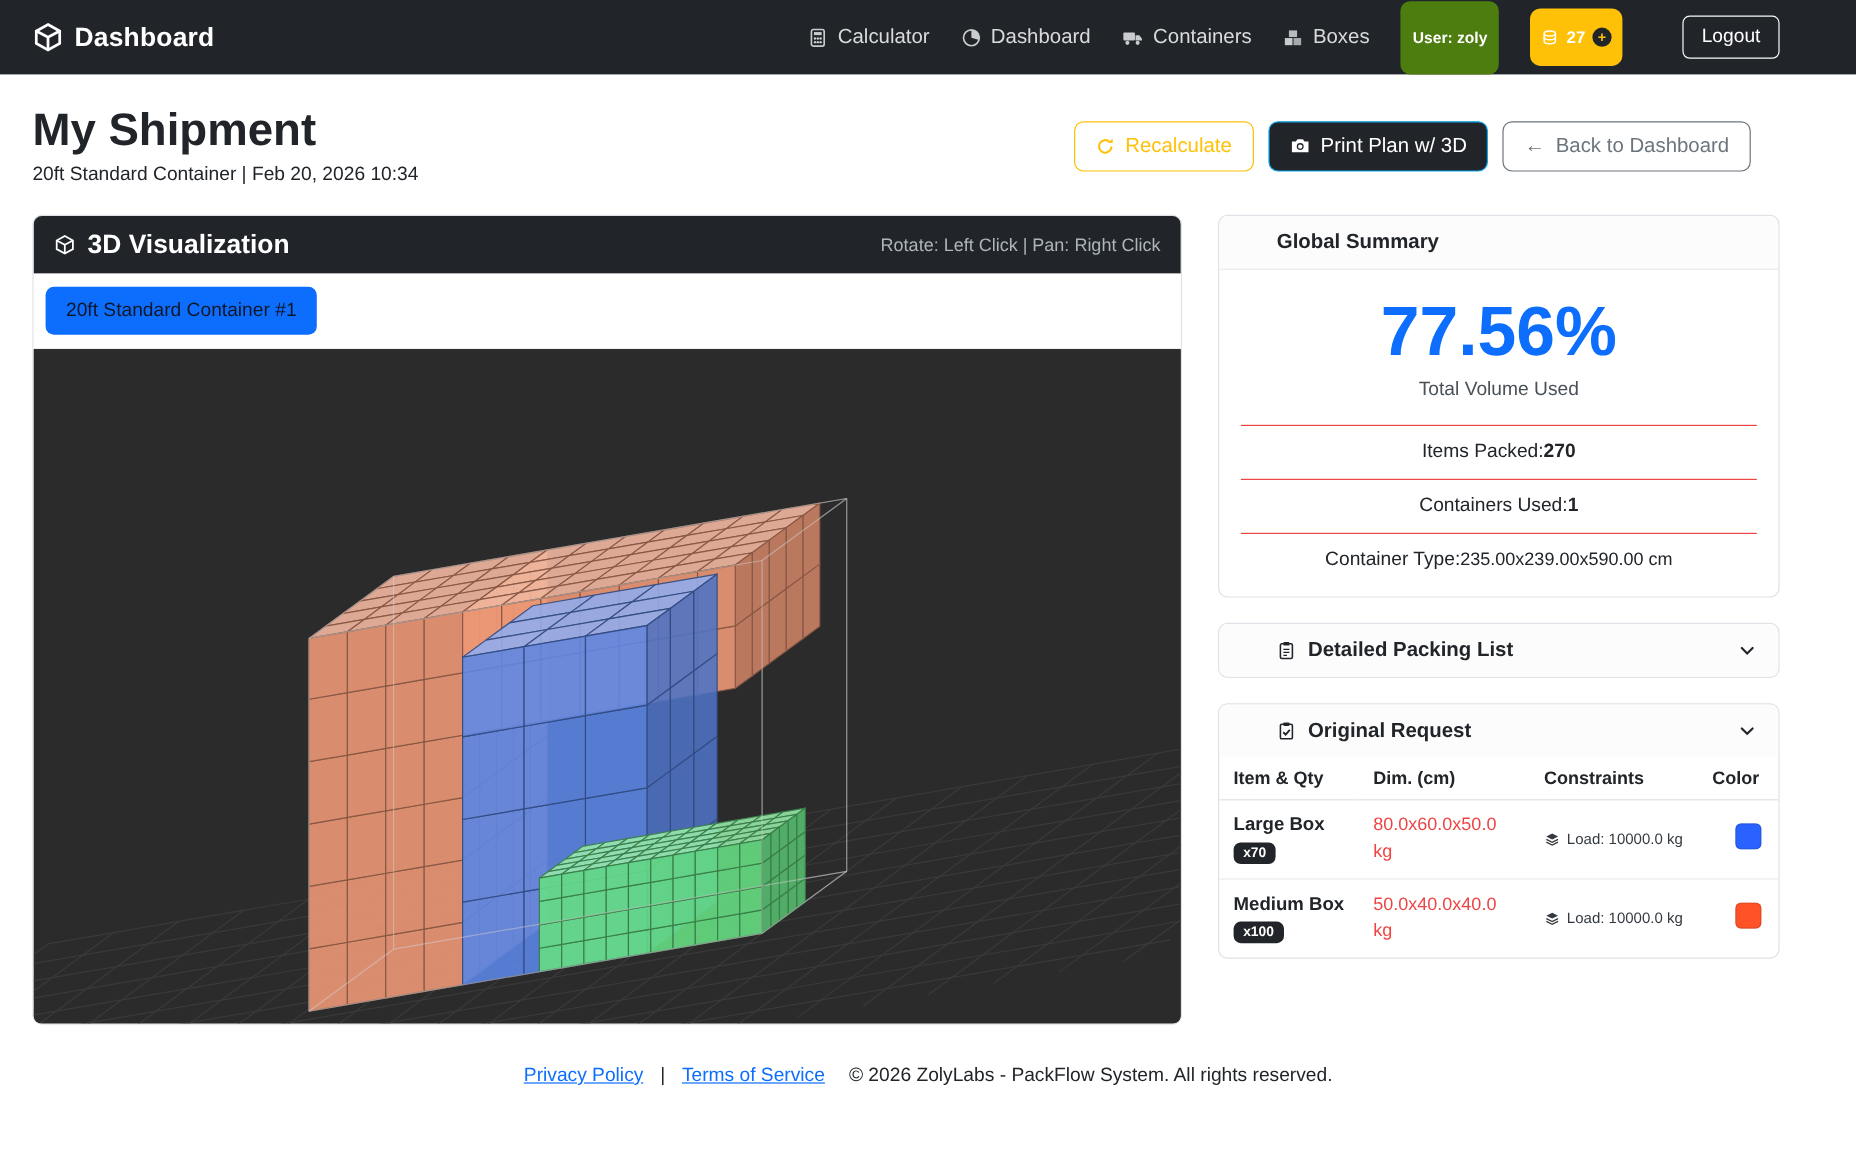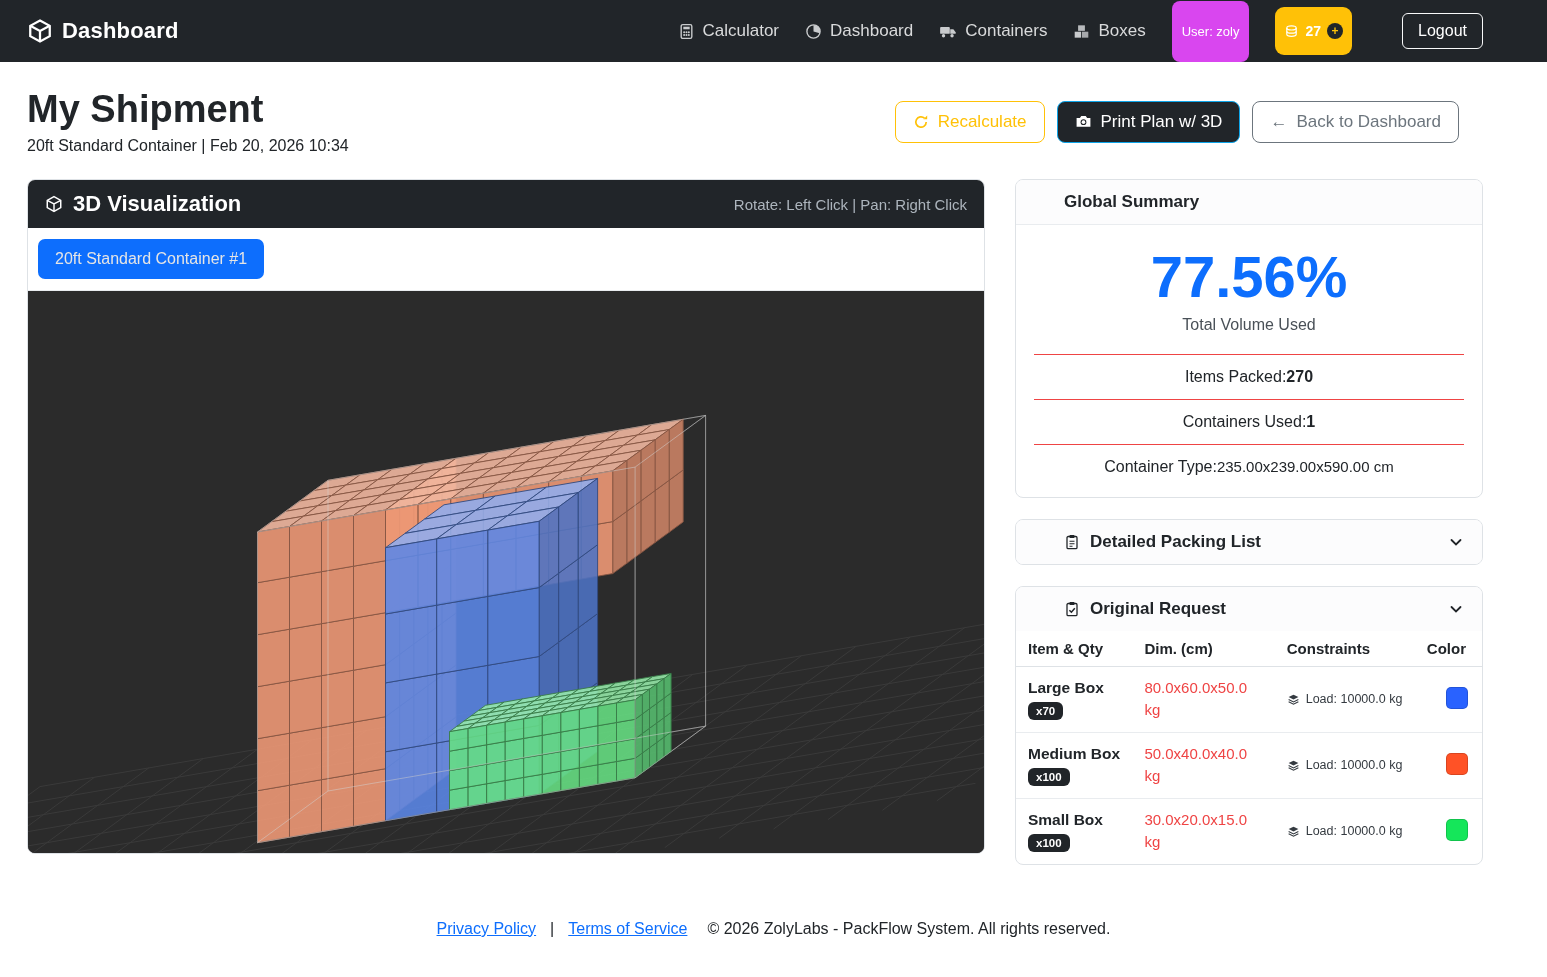--- a/index.html
+++ b/index.html
@@ -13,21 +13,21 @@
   .navbar {
     height:62px; background:#212529; color:#fff;
     display:flex; align-items:center; justify-content:space-between;
     padding:0 64px 0 27px;
   }
   .brand { display:flex; align-items:center; gap:9px; cursor:pointer; }
   .brand-name { font-size:22px; font-weight:700; color:#fff; letter-spacing:.2px; }
   .nav-right { display:flex; align-items:center; gap:26px; }
   .nav-link { display:flex; align-items:center; gap:8px; color:#d9dadb; font-size:17px; cursor:pointer; text-decoration:none; }
   .nav-link svg { color:#c9cbcd; }
-  .user-pill { background:#d946ef; color:#fff; font-size:13px; font-weight:400; padding:23px 10px; border-radius:8px; }
+  .user-pill { background:#4d7c0f; color:#fff; font-size:13px; font-weight:700; padding:23px 10px; border-radius:8px; }
   .coin-pill { background:#ffc107; color:#fff; font-size:14px; font-weight:700; padding:16px 9px; border-radius:9px; display:flex; align-items:center; gap:6px; cursor:pointer; }
   .coin-plus { width:16px; height:16px; border-radius:50%; background:#212529; color:#ffc107; font-size:12px; font-weight:700; display:flex; align-items:center; justify-content:center; line-height:1; }
   .logout-btn { background:transparent; border:1px solid #f8f9fa; color:#fff; font-size:16px; padding:8px 15px; border-radius:6px; cursor:pointer; font-family:inherit;margin-left:24px; }
 
   
   .page-head { display:flex; justify-content:space-between; align-items:center; padding:26px 88px 24px 27px; }
   .page-title { font-size:38px; font-weight:700; margin:0 0 6px 0; color:#212529; }
   .page-subtitle { font-size:16px; color:#212529; }
   .actions { display:flex; gap:12px; }
   .btn { display:flex; align-items:center; gap:9px; font-size:17px; padding:10px 17px; border-radius:8px; cursor:pointer; font-family:inherit; background:#fff; }
@@ -35,21 +35,21 @@
   .btn-dark  { border:1px solid #0ea5e9; background:#212529; color:#fff; }
   .btn-gray  { border:1px solid #6c757d; color:#6c757d; }
 
   
   .main { display:grid; grid-template-columns:minmax(0,1fr) 468px; gap:30px; padding:0 64px 0 27px; align-items:start; }
   .card { border:1px solid #dee2e6; border-radius:8px; background:#fff; overflow:hidden; }
   .viz-header { background:#212529; color:#fff; padding:11px 17px; display:flex; justify-content:space-between; align-items:center; }
   .viz-title { display:flex; align-items:center; gap:10px; font-size:22px; font-weight:600; }
   .viz-hint { color:#adb5bd; font-size:15px; }
   .tab-strip { background:#fff; padding:11px 10px; border-bottom:1px solid #e9ecef; }
-  .viz-tab { background:#0d6efd; color:#e5e5e5; border:none; font-size:16px; font-weight:500; padding:11px 17px; border-radius:7px; cursor:pointer; font-family:inherit; }
+  .viz-tab { background:#0d6efd; color:#0f172a; border:none; font-size:16px; font-weight:500; padding:11px 17px; border-radius:7px; cursor:pointer; font-family:inherit; }
   .canvas-wrap { height:562px; background:#2b2b2b; }
   .canvas-wrap svg { display:block; width:100%; height:100%; }
 
   
   .rightcol .card { margin-bottom:21px; }
   .card-header { padding:12px 18px; background:#fcfcfd; border-bottom:1px solid #e9ecef; display:flex; align-items:center; justify-content:space-between; }
   .card-header.plain { border-bottom:none; }
   .card-title { font-size:17px; font-weight:700; display:flex; align-items:center; gap:10px; color:#212529;margin-left:30px; }
   .chev { cursor:pointer; color:#212529; display:flex; }
 
@@ -629,40 +629,20 @@
                 <svg width="13" height="13" viewBox="0 0 16 16">
                   <path d="M8 2 L14 5 L8 8 L2 5 Z" fill="#343a40"></path>
                   <path d="M2 8 L8 11 L14 8" stroke="#343a40" fill="none" stroke-width="1.3"></path>
                   <path d="M2 10.8 L8 13.8 L14 10.8" stroke="#343a40" fill="none" stroke-width="1.3"></path>
                 </svg>
                 <span>Load: 10000.0 kg</span>
               </span>
             </td>
             <td class="td-color"><span class="swatch" style="background: rgb(255, 82, 38);"></span></td>
           </tr>
-          <tr>
-            <td>
-              <div class="item-name">Small Box</div>
-              <span class="qty-badge">x100</span>
-            </td>
-            <td>
-                <div class="dim-cell">30.0x20.0x15.0 kg</div>
-              </td>
-            <td>
-              <span class="constraint">
-                <svg width="13" height="13" viewBox="0 0 16 16">
-                  <path d="M8 2 L14 5 L8 8 L2 5 Z" fill="#343a40"></path>
-                  <path d="M2 8 L8 11 L14 8" stroke="#343a40" fill="none" stroke-width="1.3"></path>
-                  <path d="M2 10.8 L8 13.8 L14 10.8" stroke="#343a40" fill="none" stroke-width="1.3"></path>
-                </svg>
-                <span>Load: 10000.0 kg</span>
-              </span>
-            </td>
-            <td class="td-color"><span class="swatch" style="background: rgb(21, 230, 90);"></span></td>
-          </tr>
         </tbody>
       </table>
     </div>
 
   </div>
 </div>
 
 <footer class="footer">
   <a>Privacy Policy</a>
   <span class="sep">|</span>

